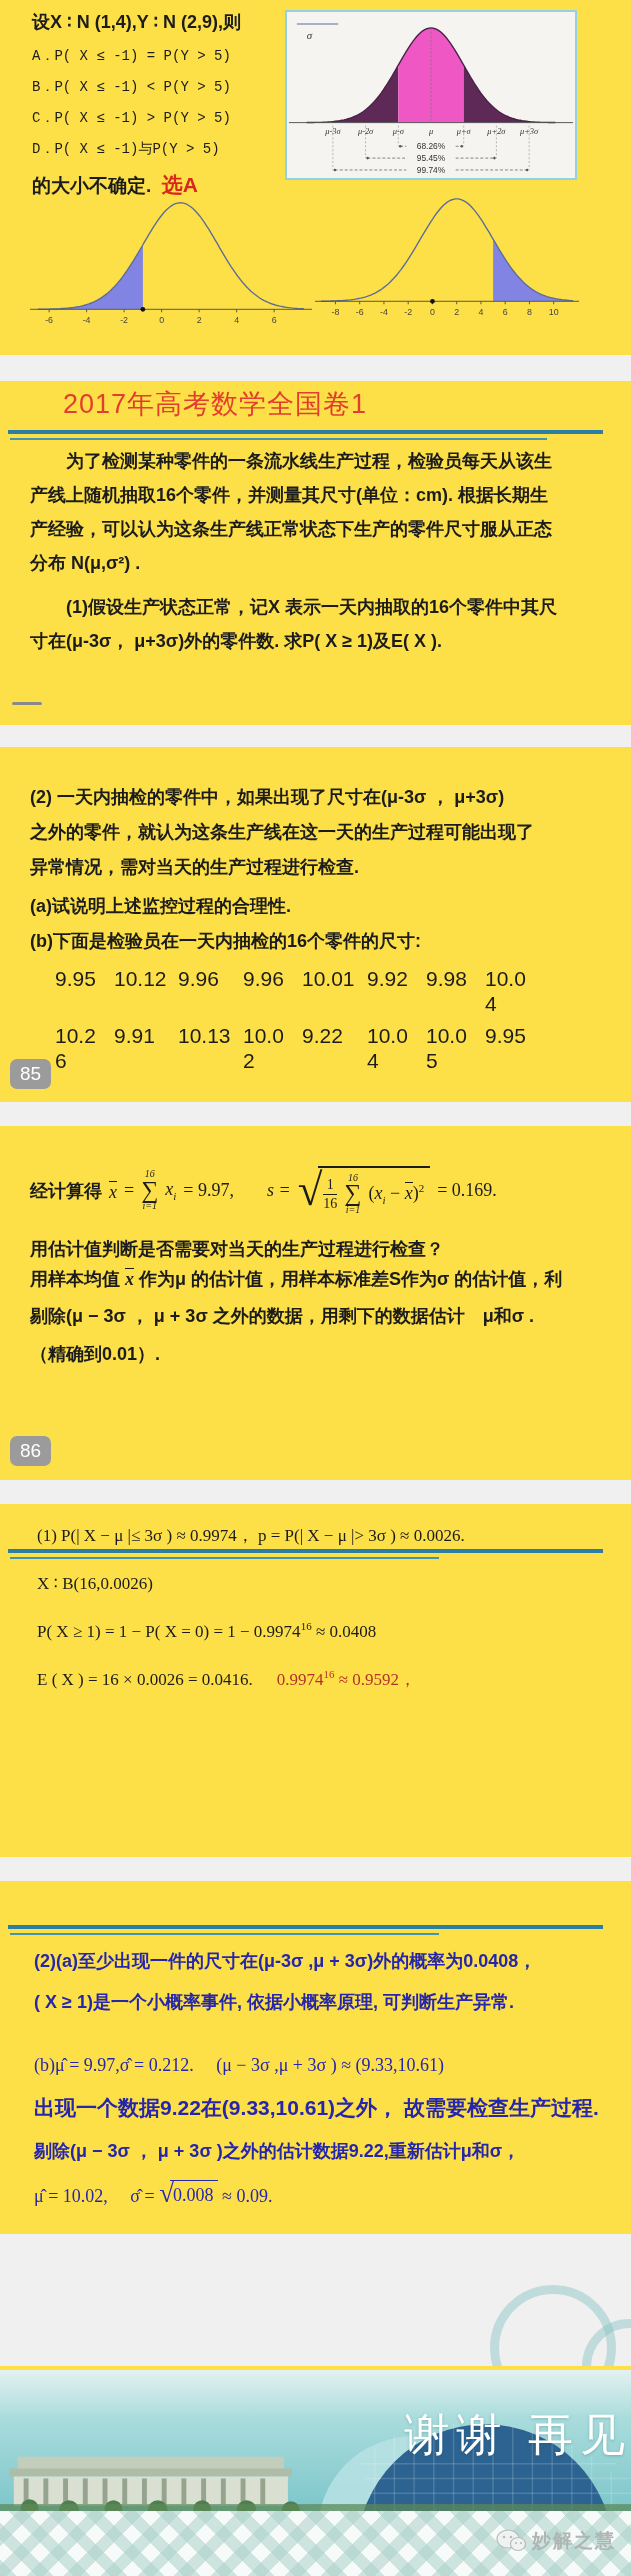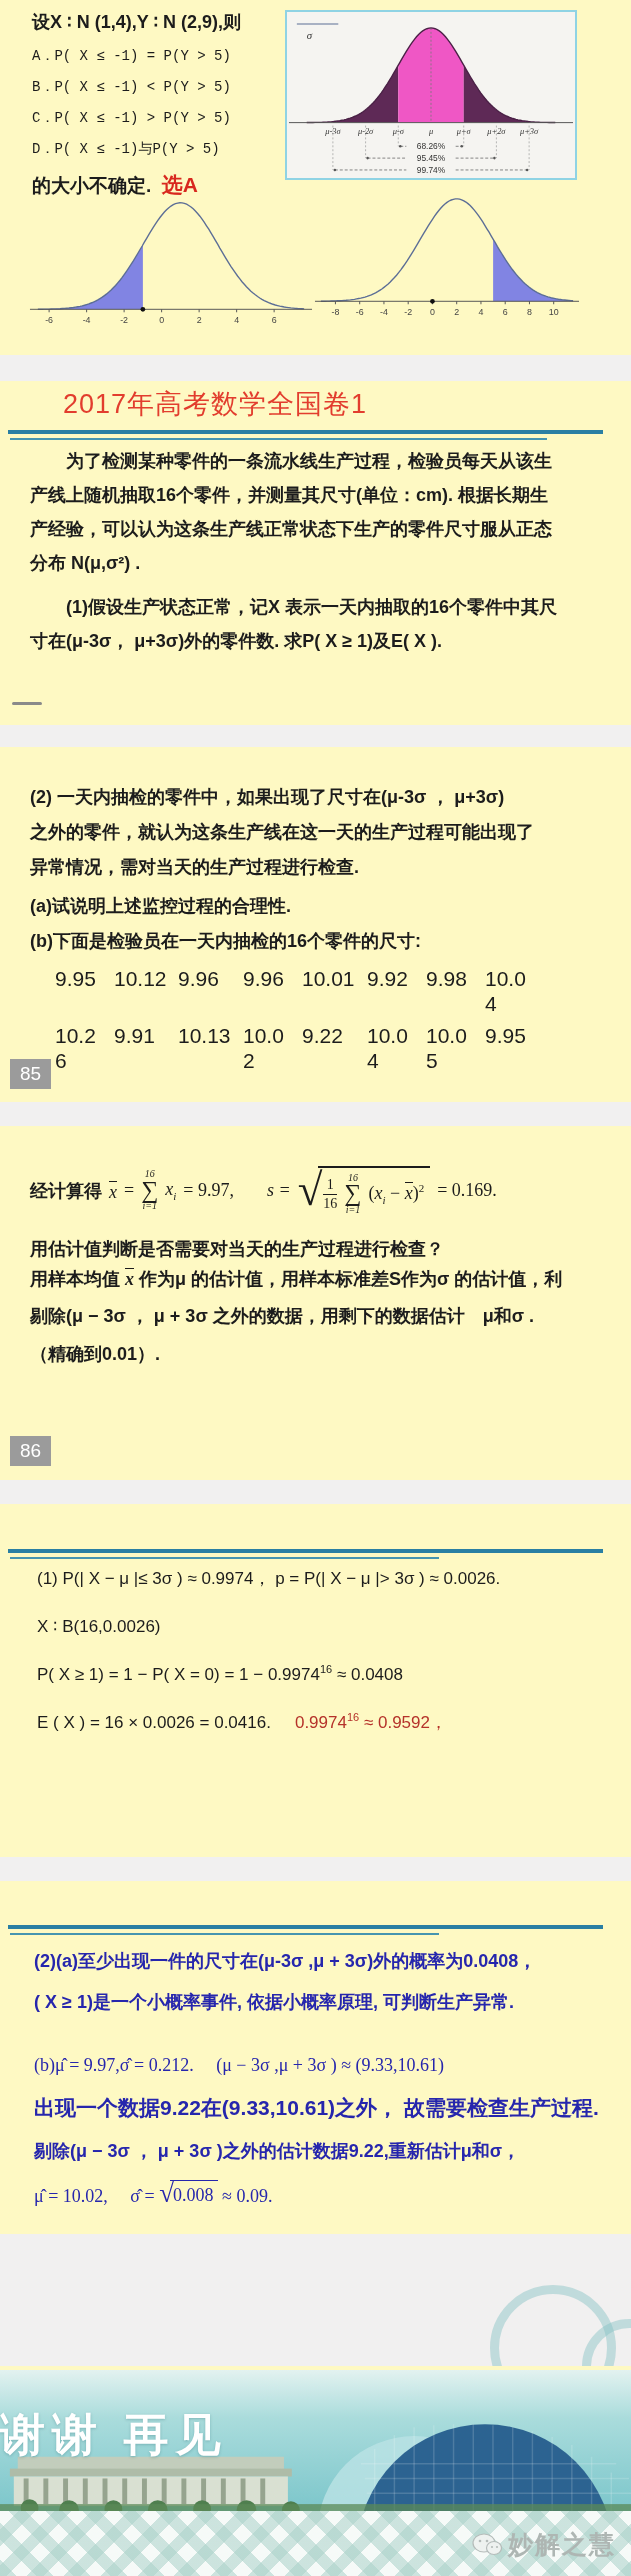--- a/index.html
+++ b/index.html
@@ -1,22 +1,22 @@
 <!DOCTYPE html>
 <html><head>
 <meta charset="utf-8">
 <style>
   *{margin:0;padding:0;box-sizing:border-box}
   html,body{background:#fff}
   body{width:632px;font-family:"Liberation Sans",sans-serif;color:#1c1c1c}
-  .page{position:relative;width:632px;height:2576px;background:#fef9c3;overflow:hidden}
+  .page{position:relative;width:632px;height:2576px;background:#fde047;overflow:hidden}
 
   .band{position:absolute;left:0;width:632px;background:#f1f0f0}
   .page-badge{position:absolute;left:10px;width:41px;height:30px;background:#9b9b9b;color:#fff;
-    font-size:19px;border-radius:0;display:flex;align-items:center;justify-content:center}
+    font-size:19px;border-radius:7px;display:flex;align-items:center;justify-content:center}
 
   
   .q-block{position:absolute;left:32px;top:10px;width:256px}
   .q-intro{font-size:18px;font-weight:600;margin-bottom:13px}
   .q-opt{font-size:14px;font-family:Liberation Mono, monospace;margin-bottom:13px;white-space:nowrap}
   .q-tail{font-size:19px;font-weight:600;display:inline}
   .q-ans{font-size:21px;font-weight:bold;color:#d8281e;margin-left:6px;display:inline}
 
   .diagram-panel{position:absolute;left:285px;top:10px;width:292px;height:170px;
     background:#f5f4f1;border:2px solid #8fd3e4}
@@ -60,45 +60,45 @@
   .sqrtwrap{display:inline-flex;align-items:stretch}
   .sqrt-sign{font-size:45px;line-height:1;font-family:"Liberation Serif",serif;font-weight:400;margin-right:-4px;align-self:center}
   .sqrt-content{border-top:2px solid #1c1c1c;display:inline-flex;align-items:center;gap:7px;padding:5px 6px 0 5px}
   .frac{display:inline-flex;flex-direction:column;align-items:center;font-size:14px;line-height:1.1;font-family:"Liberation Serif",serif}
   .frac .fbar{width:100%;border-top:1.6px solid #1c1c1c;margin:1px 0}
   .stats-p{position:absolute;left:30px;width:587px;font-size:18px;line-height:30px}
   .sqrt-sm .sqrt-sign{font-size:27px}
   .sqrt-sm .sqrt-content{padding:2px 4px 0 3px;border-top:1.8px solid currentColor}
 
   
-  .sol1{position:absolute;left:37px;top:1567px;width:582px;font-size:17px;font-family:Liberation Sans, sans-serif}
+  .sol1{position:absolute;left:37px;top:1524px;width:582px;font-size:17px;font-family:Liberation Serif, serif}
   .sol1 .ln{margin-bottom:26px;white-space:nowrap}
   .red{color:#b5322a;margin-left:24px}
 
   
   .sol2{position:absolute;left:34px;top:1949px;width:592px;color:#2626ad}
   .sol2 .ln{margin-bottom:17px}
   .s2-a{font-size:18px;font-weight:600}
   .s2-b{font-size:18px;font-family:"Liberation Serif",serif}
   .s2-big{font-size:21px;font-weight:bold}
 
   
   .ring{position:absolute;border-radius:50%;border:9px solid rgba(132,194,196,.45)}
   .slide-end{position:absolute;left:0;top:2370px;width:632px;height:141px;overflow:hidden;
     background:linear-gradient(180deg,#e3f2f0 0%,#aadcdc 34%,#7cc6cb 100%)}
   .slide-end .art{position:absolute;left:0;bottom:0}
-  .end-title{position:absolute;left:0;top:35px;width:632px;text-align:left;color:#fff;
-    font-size:45px;font-weight:bold;letter-spacing:7px;text-shadow:0 1px 3px rgba(0,70,80,.25)}
+  .end-title{position:absolute;left:0;top:35px;width:632px;text-align:right;color:#fff;
+    font-size:45px;font-weight:normal;letter-spacing:7px;text-shadow:0 1px 3px rgba(0,70,80,.25)}
   .chevrons{position:absolute;left:0;top:2511px;width:632px;height:65px;
     background:
       repeating-linear-gradient(45deg,rgba(170,209,201,.55) 0 12px,rgba(255,255,255,0) 12px 26px),
       repeating-linear-gradient(-45deg,rgba(170,209,201,.55) 0 12px,rgba(255,255,255,0) 12px 26px),
       #f6faf8}
   .watermark{position:absolute;right:16px;top:17px;display:flex;align-items:center;gap:6px;
-    color:#aeb6b3;font-size:25px;letter-spacing:2px;font-weight:600}
+    color:#aeb6b3;font-size:19px;letter-spacing:2px;font-weight:600}
 </style>
 </head>
 <body>
 
 <div class="page">
 
   <div class="q-block">
     <div class="q-intro">设X ∶ N (1,4),Y ∶ N (2,9),则</div>
     <div class="q-opt">A．P( X ≤ -1) = P(Y &gt; 5)</div>
     <div class="q-opt">B．P( X ≤ -1) &lt; P(Y &gt; 5)</div>

